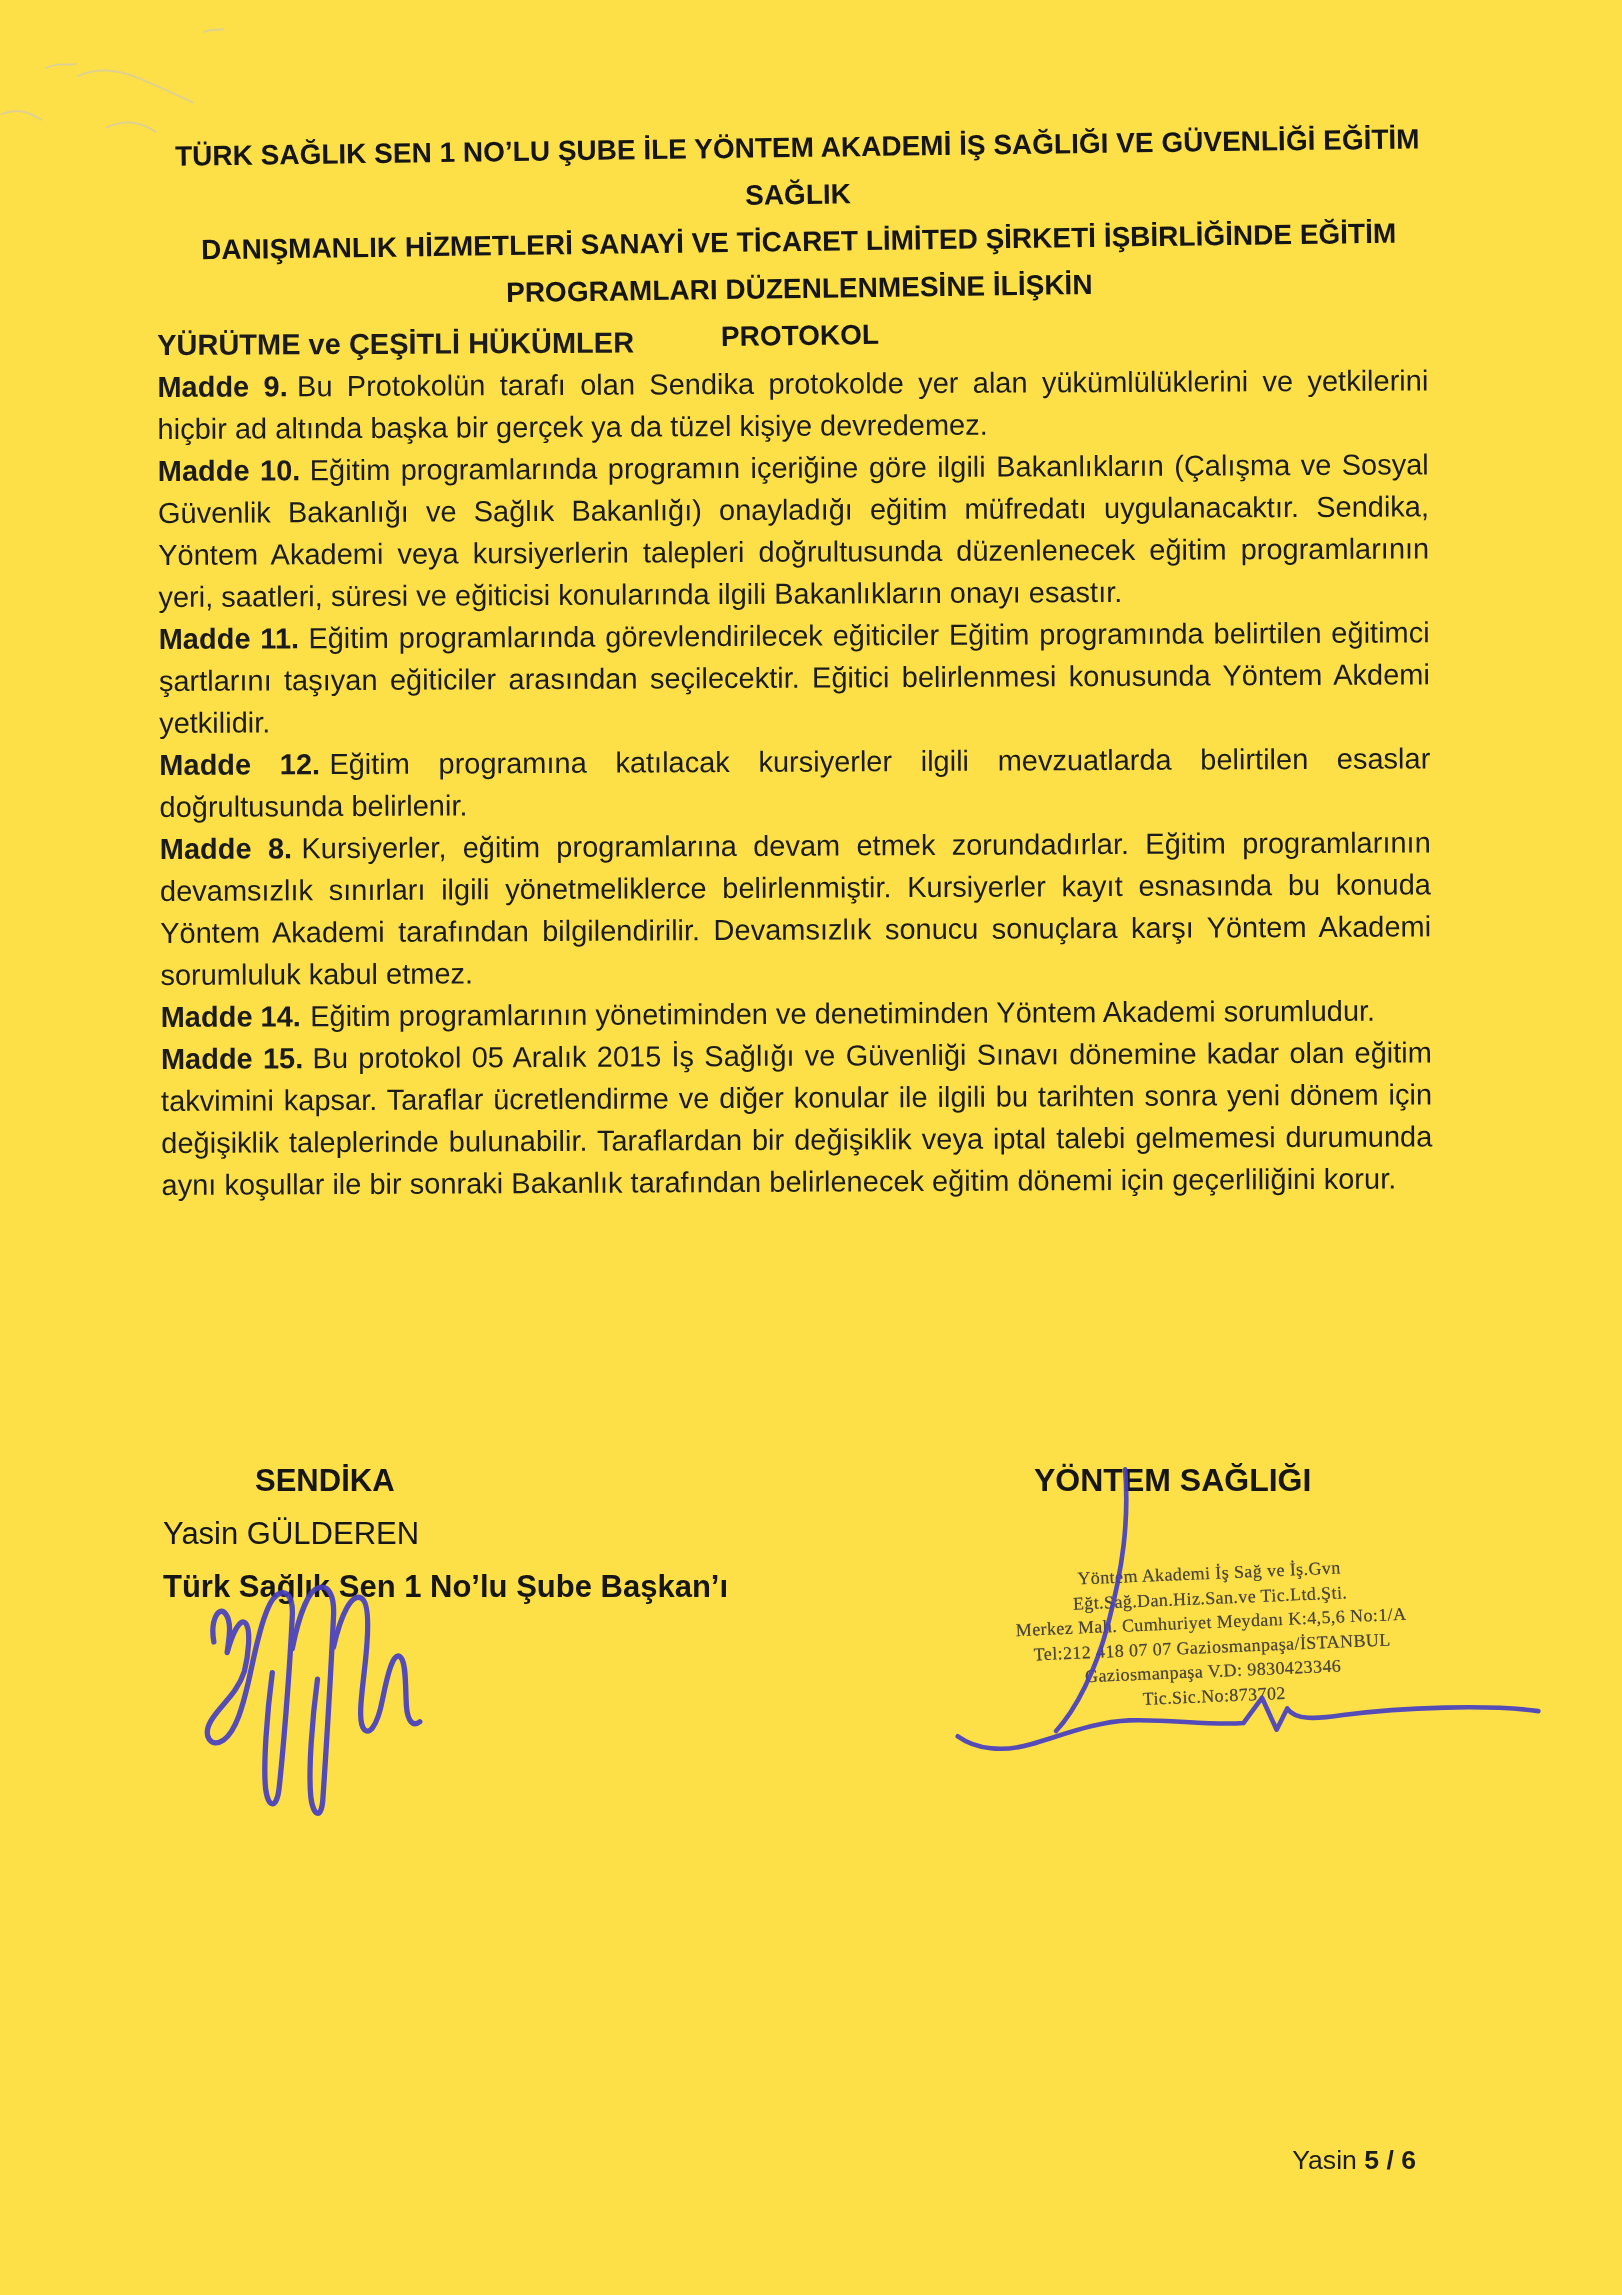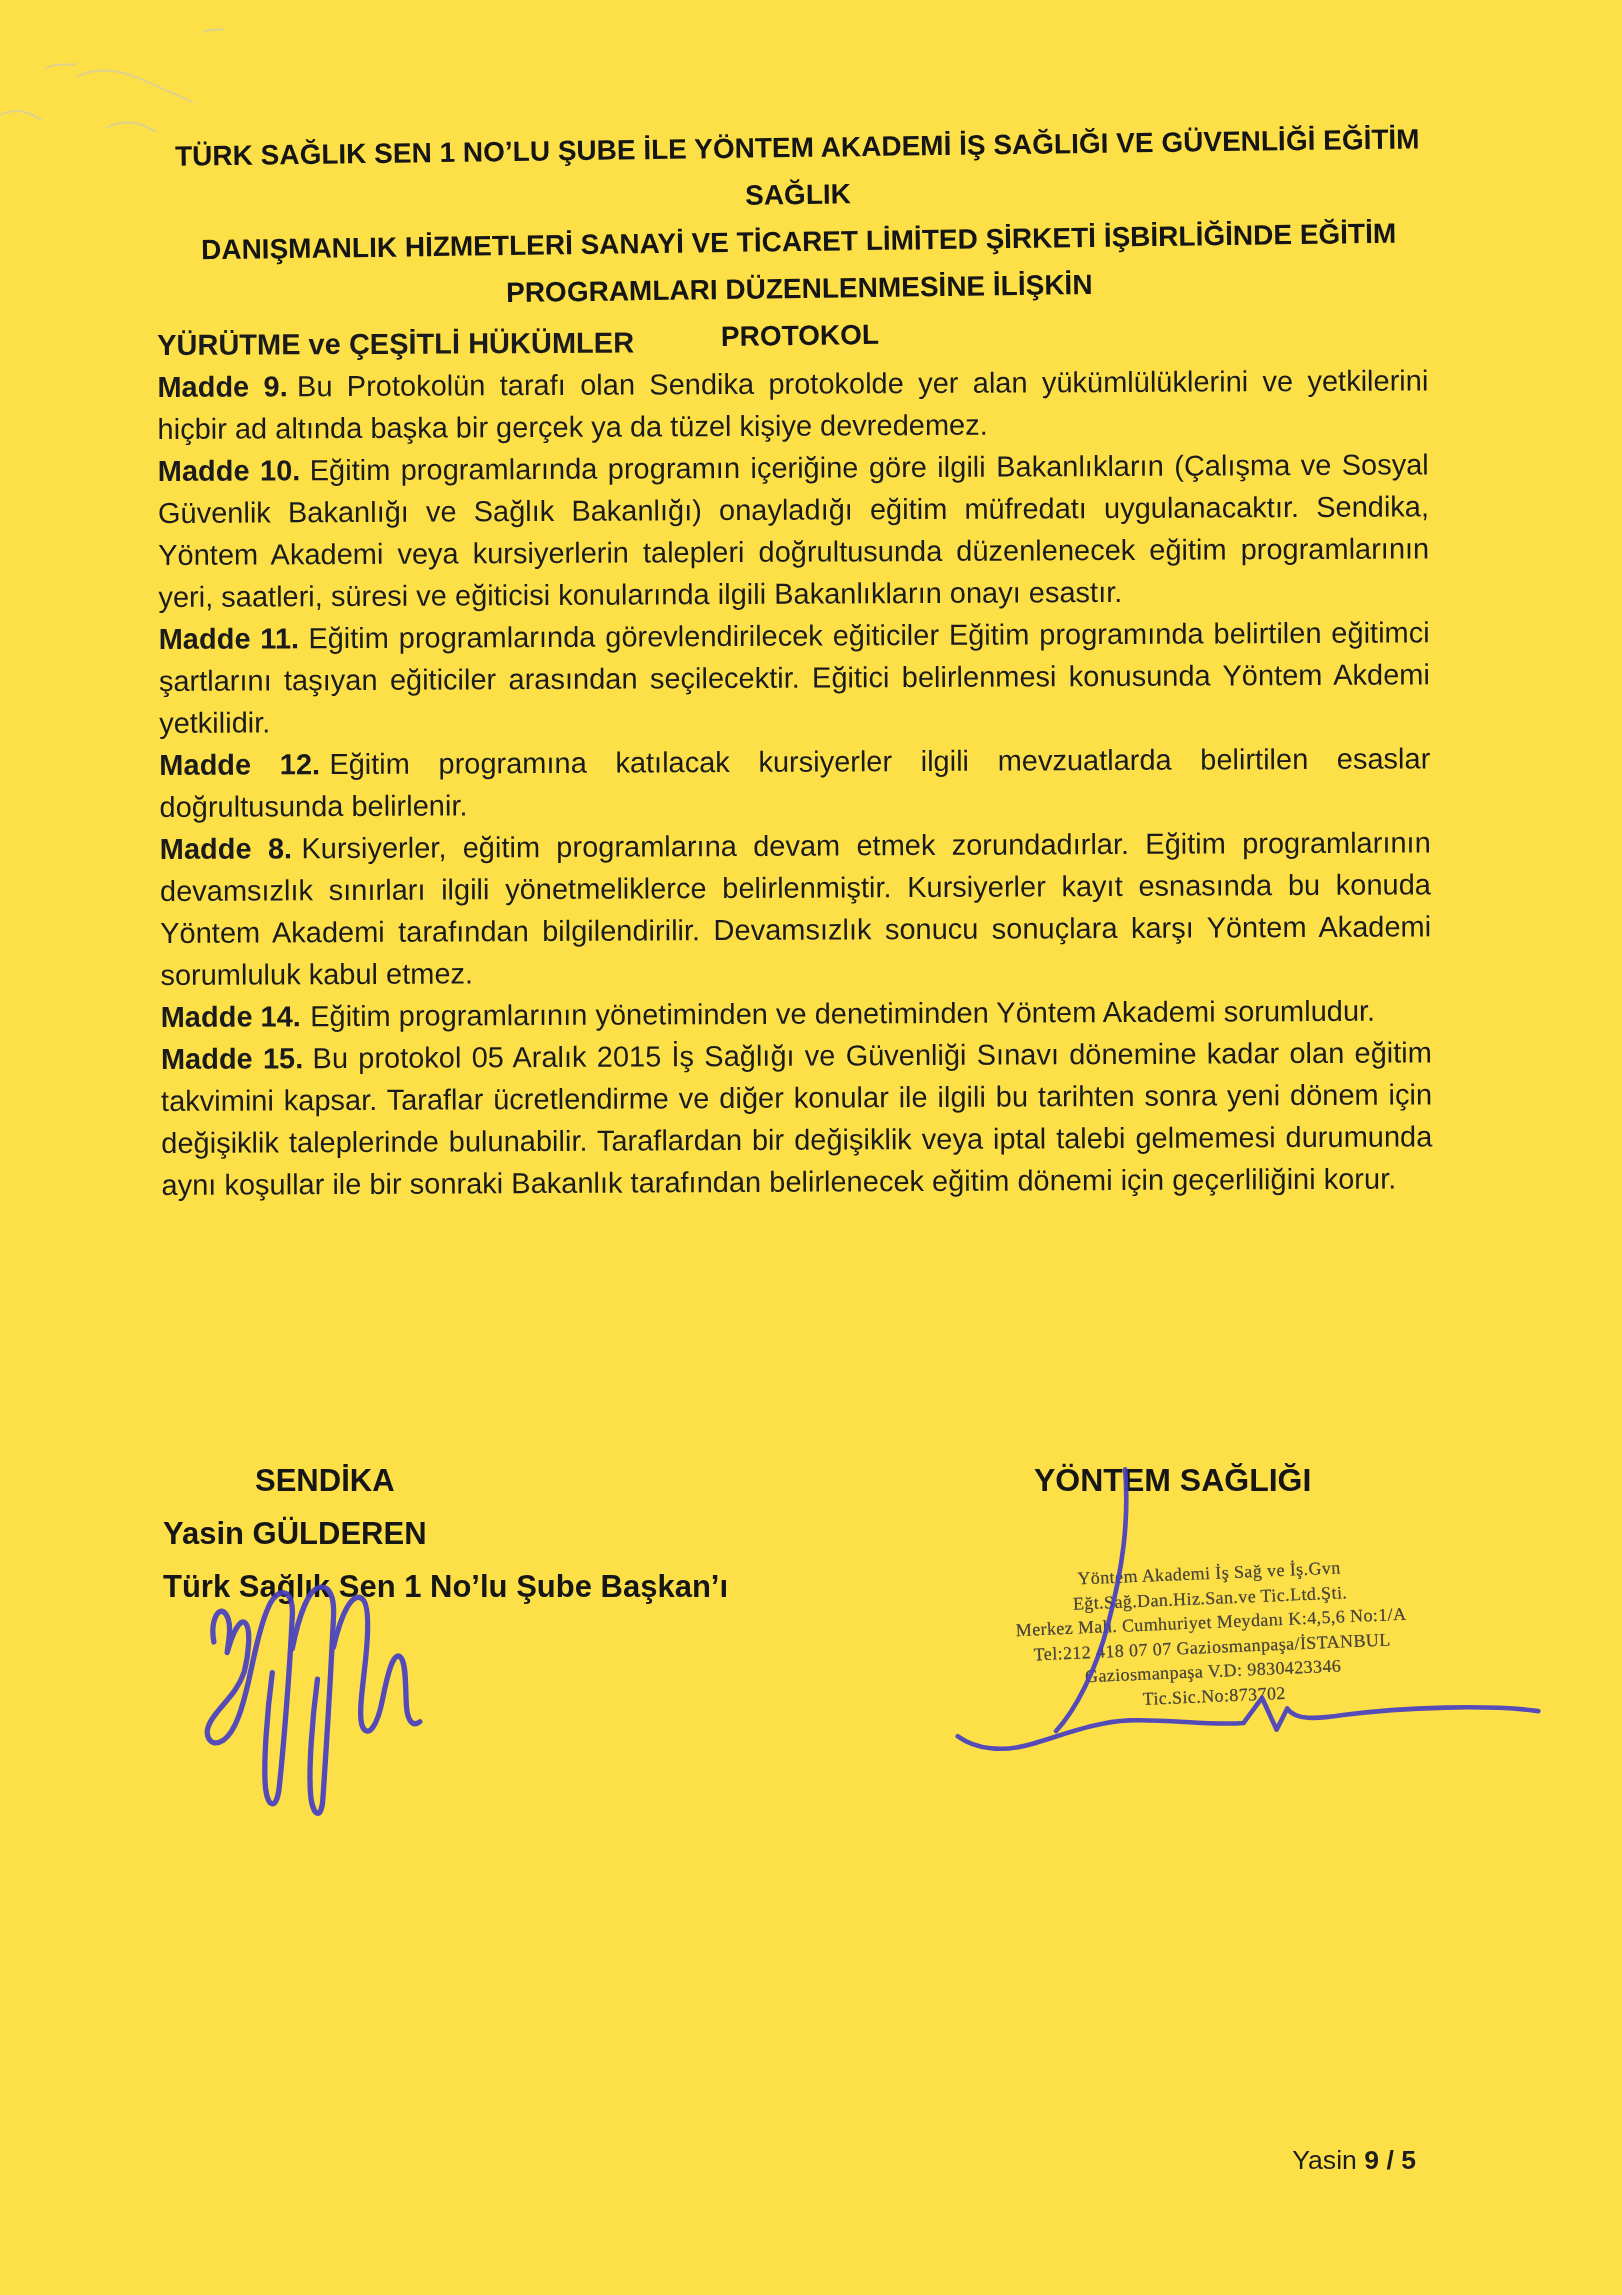--- a/index.html
+++ b/index.html
@@ -64,21 +64,21 @@
     left: 255px;
     top: 1463px;
     font-size: 31px;
     font-weight: bold;
   }
   .sig-left-name {
     position: absolute;
     left: 163px;
     top: 1516px;
     font-size: 31px;
-    font-weight: bold;
+    font-weight: normal;
   }
   .sig-left-title {
     position: absolute;
     left: 163px;
     top: 1569px;
     font-size: 31px;
     font-weight: bold;
   }
   .sig-right-heading {
     position: absolute;
@@ -202,17 +202,17 @@
       <path stroke-width="7" d="M1694 2212 C1700 2292 1690 2362 1668 2446 C1650 2514 1620 2574 1590 2606" stroke="#463fc2"></path>
       <path stroke-width="7" d="M1442 2614 C1470 2634 1510 2638 1552 2626 C1600 2612 1650 2592 1700 2590
                C1760 2588 1822 2598 1872 2594 L1900 2556 L1922 2604 L1938 2572
                C1950 2590 1982 2588 2022 2582 C2112 2570 2242 2566 2316 2576" stroke="#463fc2"></path>
     </g>
   </svg>
 
   <footer class="page-footer">
     <span>Yasin</span>
     <span> </span>
-    <span class="page-num">9 / 5</span>
+    <span class="page-num">5 / 6</span>
   </footer>
 
 </div>
 
 
 </body></html>

